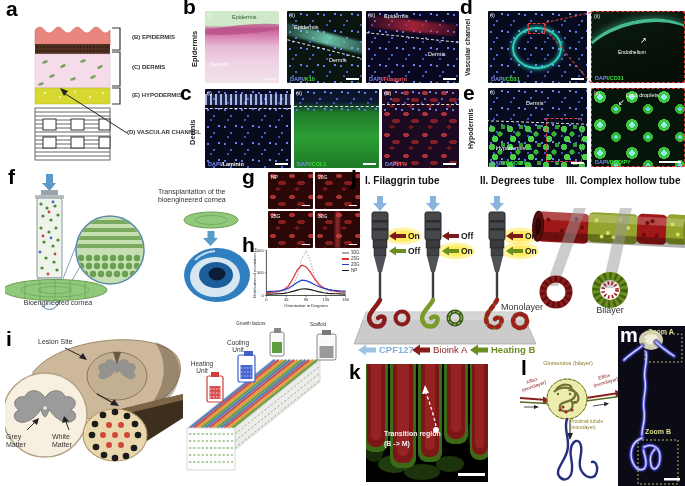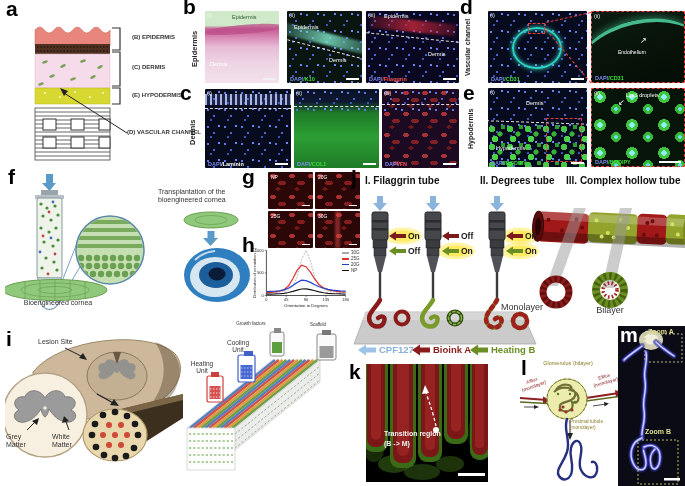--- a/index.html
+++ b/index.html
@@ -470,21 +470,21 @@
     <circle cx="258" cy="122" r="14" fill="none" stroke="#45610f" stroke-width="7" stroke-dasharray="2.4,3"></circle>
     <circle cx="258" cy="122" r="7" fill="none" stroke="#a02020" stroke-width="3.6" stroke-dasharray="1.6,2.2"></circle>
   </svg>
   <div class="onoff" style="left:408px;top:231px">On</div>
   <div class="onoff" style="left:408px;top:246px">Off</div>
   <div class="onoff" style="left:461px;top:231px">Off</div>
   <div class="onoff" style="left:461px;top:246px">On</div>
   <div class="onoff" style="left:525px;top:231px">On</div>
   <div class="onoff" style="left:525px;top:246px">On</div>
   <div class="lbl" style="left:379px;top:345px;font-size:9.5px;font-weight:bold;color:#85aed8">CPF127</div>
-  <div class="lbl" style="left:433px;top:345px;font-size:9.5px;font-weight:bold;color:#8b1a1a">Bioink A</div>
+  <div class="lbl" style="left:433px;top:345px;font-size:9.5px;font-weight:normal;color:#8b1a1a">Bioink A</div>
   <div class="lbl" style="left:491px;top:345px;font-size:9.5px;font-weight:bold;color:#6b8e23">Heating B</div>
   <div class="lbl" style="left:501px;top:302px;width:50px;font-size:9px;text-align:left">Monolayer</div>
   <div class="lbl" style="left:589px;top:305px;width:42px;font-size:9px;text-align:center">Bilayer</div>
 
   <div class="letter" style="left:6px;top:328px">i</div>
   <svg style="position:absolute;left:5px;top:320px" width="350" height="166" viewBox="0 0 350 166">
     <path d="M28,52 C55,18 140,10 168,32 C186,47 172,85 120,95 C90,101 45,100 30,92 Z" fill="#cdb89c" stroke="#9a8868"></path>
     <path d="M150,22 C170,28 182,45 170,70 C165,80 150,90 140,92 C160,70 165,45 150,22 Z" fill="rgba(60,40,20,.35)"></path>
     <ellipse cx="112" cy="56" rx="30" ry="24" fill="#c3af92" stroke="#8a785e"></ellipse>
     <polygon points="108,32 116,32 112,45" fill="#6a5844"></polygon>

